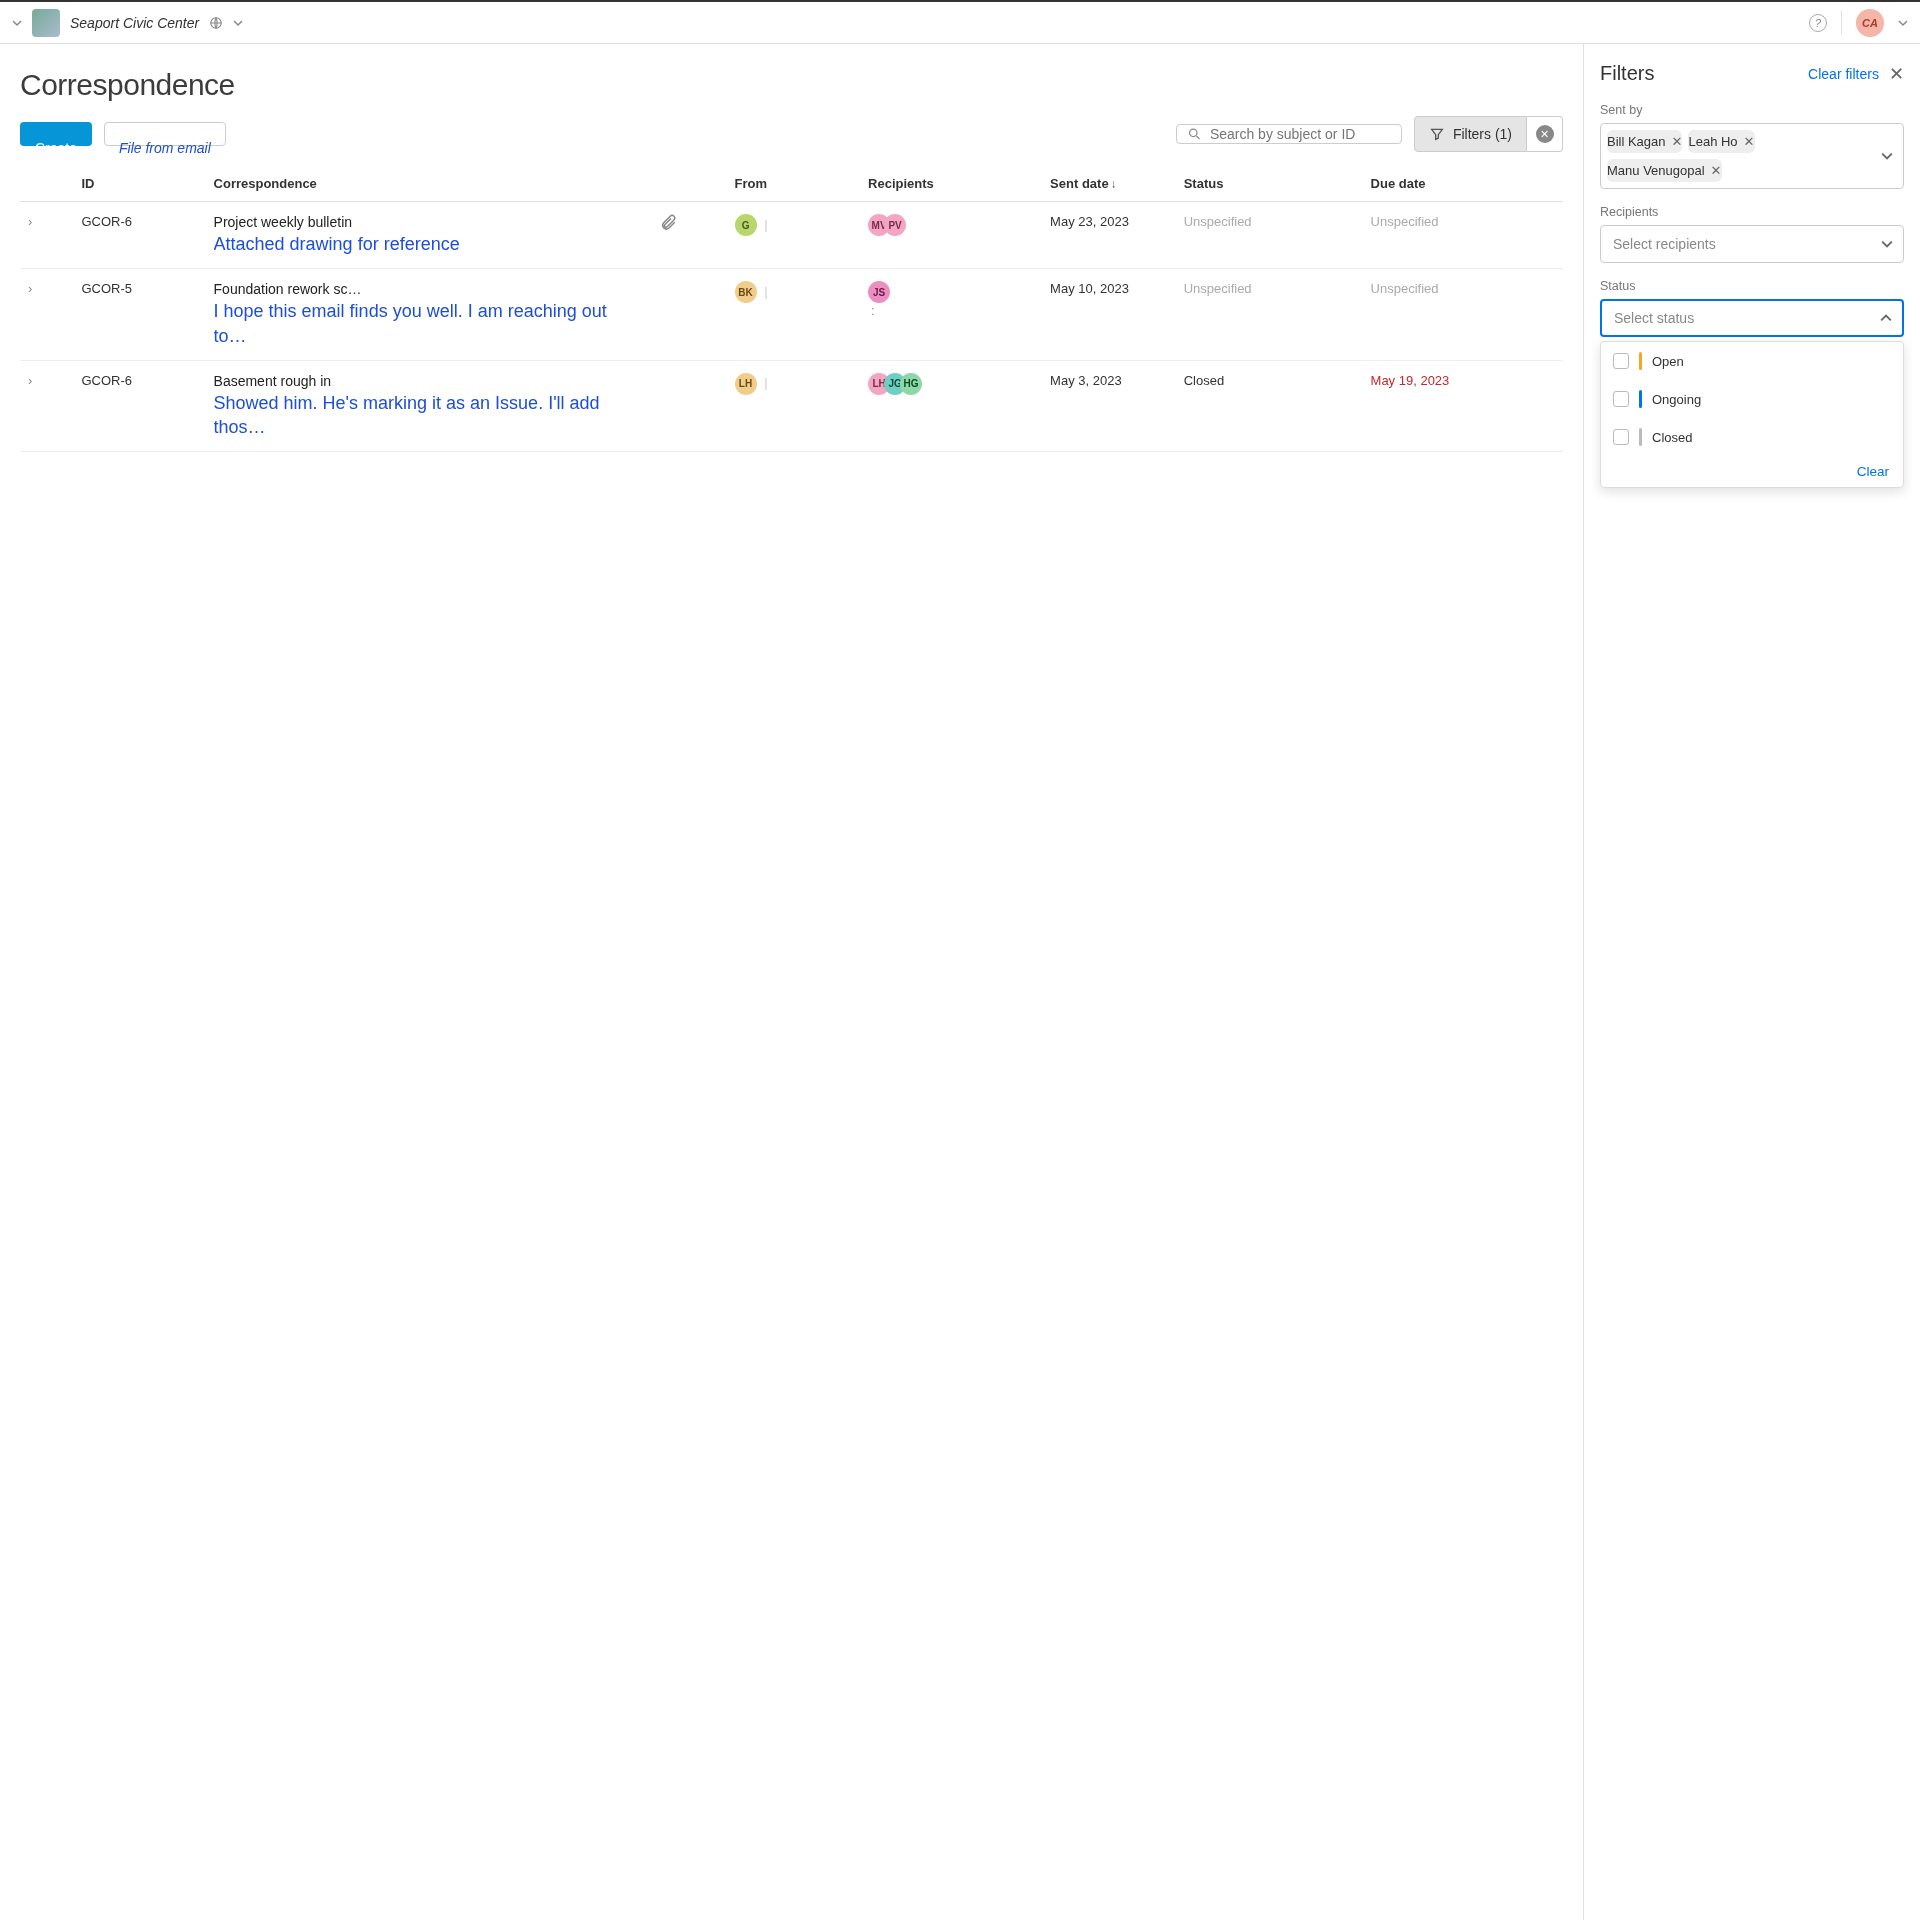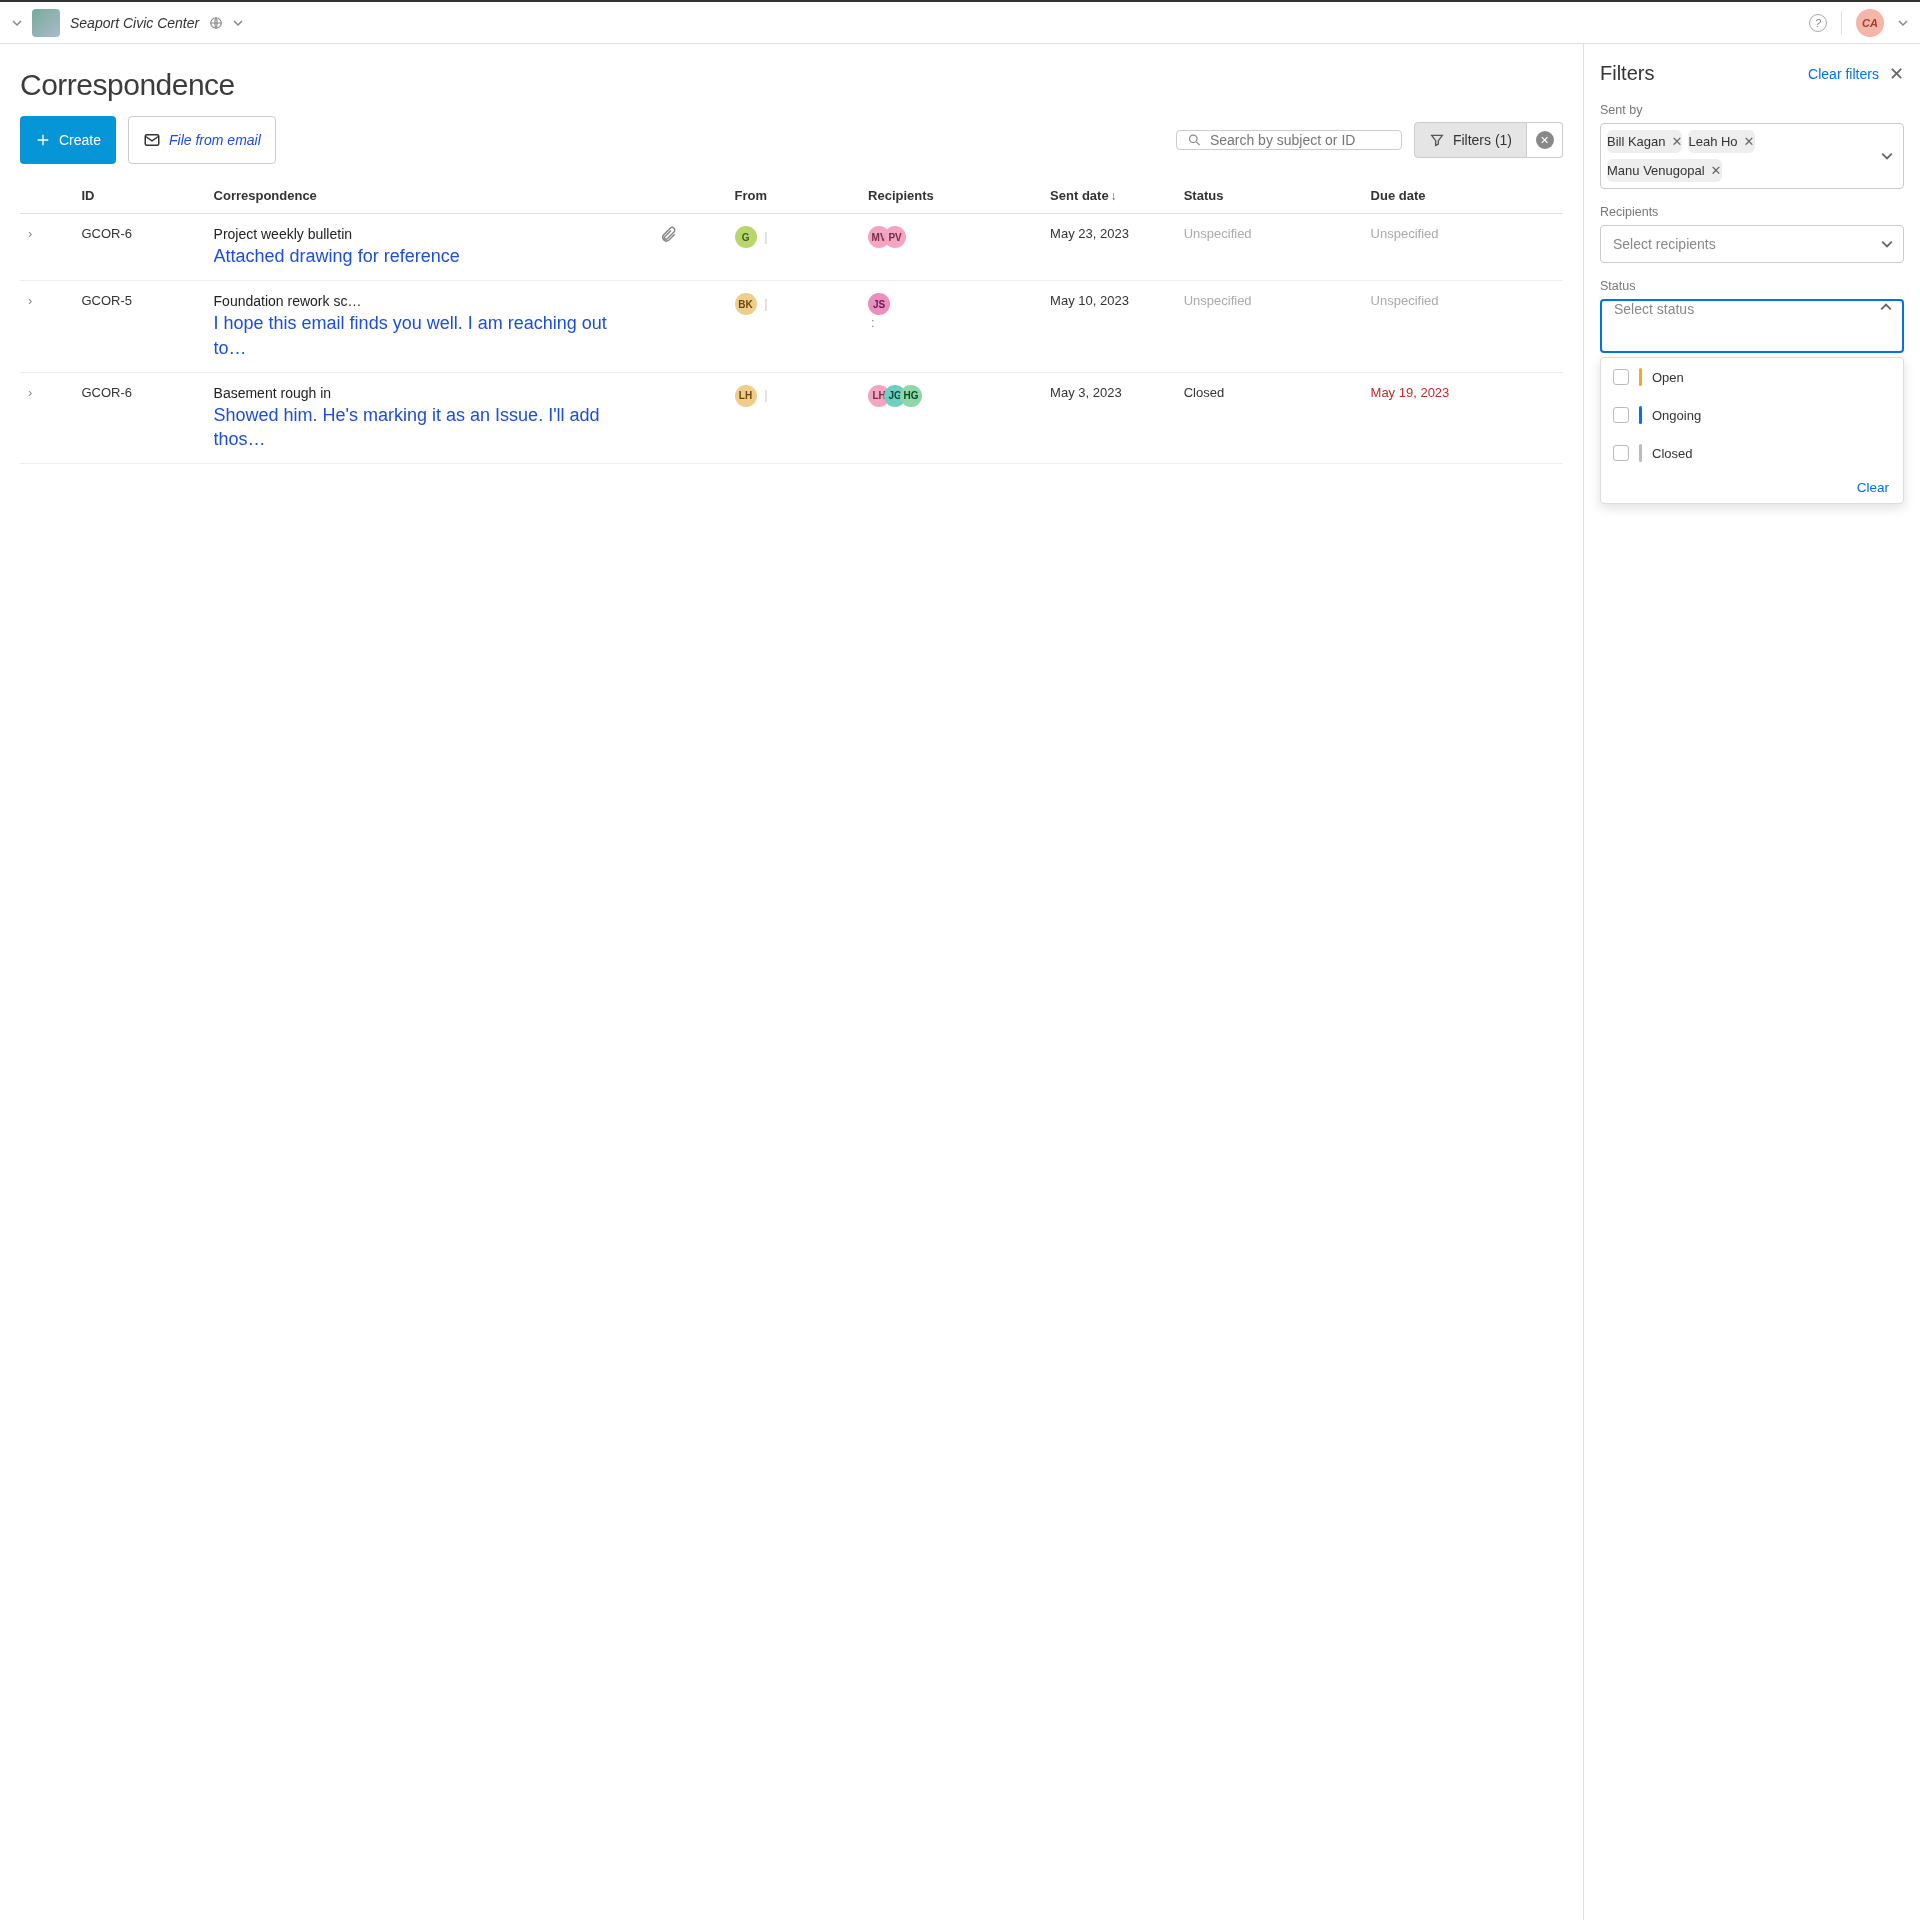--- a/index.html
+++ b/index.html
@@ -20,21 +20,21 @@
   .layout { display: flex; height: calc(100vh - 44px); }
   .main { flex: 1; padding: 24px 20px 0 20px; min-width: 0; border-right: 1px solid #e0e0e0; display:flex; flex-direction:column; }
   .filters-panel { width: 336px; padding: 18px 16px; overflow-y:auto; }
   
   .page-title { font-size: 30px; font-weight: 500; color: #3c3c3c; letter-spacing: -0.5px; }
   
   .page-actions { display:flex; justify-content:flex-end; gap:18px; margin-top: 6px; padding-bottom: 10px; border-bottom: 1px solid #e5e5e5; }
   .link-action { color: #0073e6; font-size: 13px; display:flex; align-items:center; gap:6px; cursor:pointer; }
   
   .toolbar { display:flex; align-items:center; gap:12px; padding: 14px 0; }
-  .btn { height: 48px; border-radius: 4px; display:flex; align-items:center; gap:8px; padding: 9px 14px; font-size: 14px; cursor:pointer; border:1px solid transparent; }
+  .btn { height: 24px; border-radius: 4px; display:flex; align-items:center; gap:8px; padding: 9px 14px; font-size: 14px; cursor:pointer; border:1px solid transparent;flex-direction:column; }
   .btn-primary { background:#0696d7; color:#fff; }
   .btn-outline { background:#fff; border-color:#ccc; color:#1d4ed8;font-style:italic; }
   .toolbar-spacer { flex:1; }
   .search-box { width: 226px; height:20px; border:1px solid #ccc; border-radius:4px; display:flex; align-items:center; padding:0 10px; gap:8px; color:#888; }
   .search-box input { border:none; outline:none; flex:1; font-size:14px; color:#333; }
   .filters-btn-wrap { display:flex; }
   .filters-btn { height:36px; background:#e5e5e5; border:1px solid #ccc; border-radius:4px 0 0 4px; display:flex;align-items:center;gap:8px; padding:0 14px; font-size:14px; }
   .filters-clear { width:36px;height:36px;border:1px solid #ccc; border-left:none; border-radius:0 4px 4px 0; display:flex;align-items:center;justify-content:center; background:#fff; }
   .circle-x { width:18px;height:18px;border-radius:50%;background:#888;color:#fff;display:flex;align-items:center;justify-content:center;font-size:11px;line-height:1; }
   
@@ -70,21 +70,21 @@
   .clear-filters { color:#0073e6; font-size:14px; margin-right:10px; cursor:pointer; }
   .close-x { font-size:18px; color:#666; cursor:pointer; }
   .filter-group { margin-bottom:16px; }
   .filter-label { font-size:12.5px; color:#777; margin-bottom:6px; }
   .multi-box { border:1px solid #ccc; border-radius:4px; padding:6px 36px 6px 6px; position:relative; min-height:38px; display:flex; flex-wrap:wrap; gap:6px; align-items:center; }
   .multi-box .chev { position:absolute; right:10px; top:50%; transform:translateY(-50%); color:#666; }
   .tag { background:#eee; border-radius:6px; padding:4px 0; font-size:13px; display:flex; align-items:center; gap:6px; }
   .tag-x { color:#666; cursor:pointer; font-size:13px; }
   .placeholder-box { border:1px solid #ccc; border-radius:4px; height:38px; display:flex; align-items:center; padding:0 12px; color:#888; font-size:14px; position:relative; }
   .placeholder-box .chev { position:absolute; right:10px; color:#666; }
-  .status-box { border:2px solid #0073e6; border-radius:4px; height:54px; display:flex; align-items:flex-start; padding:0 12px; color:#888; font-size:14px; position:relative; }
+  .status-box { border:2px solid #0073e6; border-radius:4px; height:38px; display:flex; align-items:center; padding:0 12px; color:#888; font-size:14px; position:relative; }
   .status-box .chev { position:absolute; right:10px; color:#666; }
   .dropdown { border:1px solid #ddd; border-radius:4px; margin-top:4px; box-shadow:0 4px 12px rgba(0,0,0,0.12); background:#fff; }
   .dd-option { display:flex; align-items:center; gap:10px; padding:10px 12px; cursor:pointer; }
   .dd-check { width:16px;height:16px;border:1.5px solid #bbb;border-radius:3px; }
   .dd-bar { width:3px; height:18px; border-radius:2px; }
   .dd-footer { text-align:right; padding:8px 14px; }
   .dd-clear { color:#0073e6; font-size:13.5px; cursor:pointer; }
   
   svg { display:block; }
 </style>

